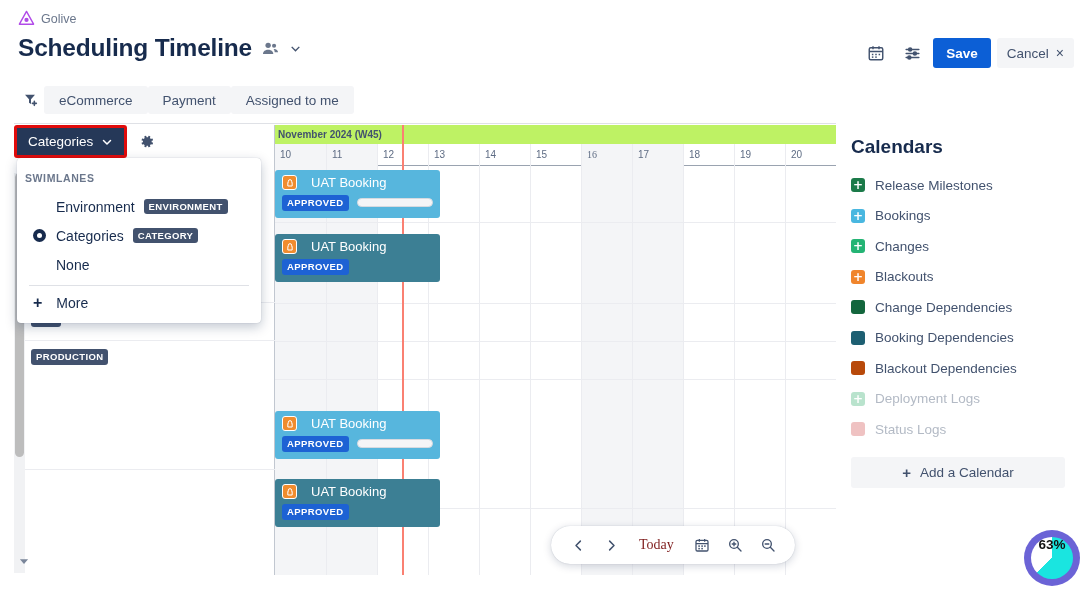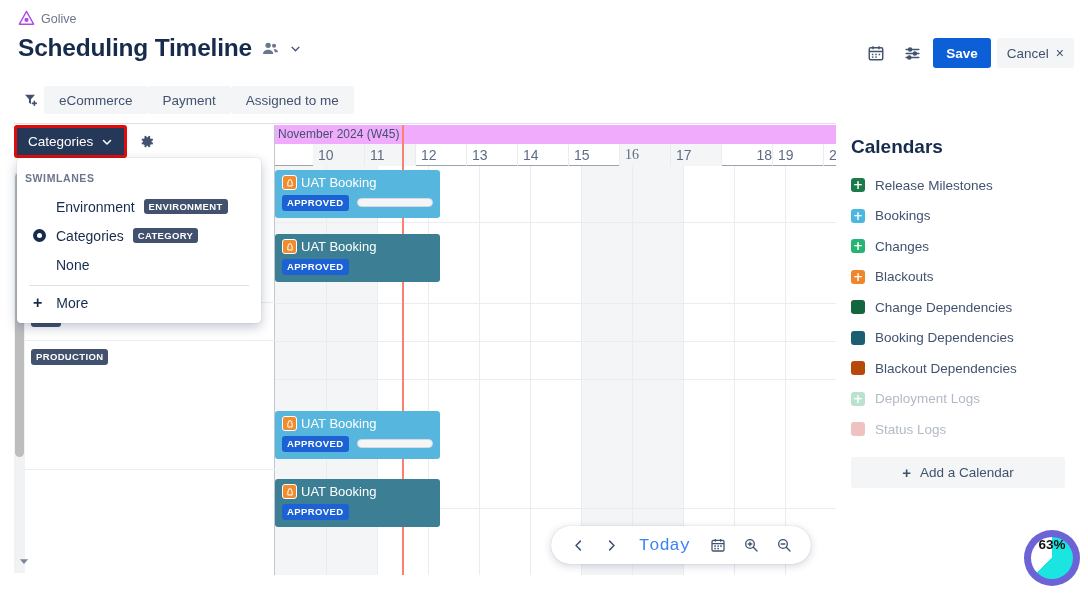--- a/index.html
+++ b/index.html
@@ -155,49 +155,48 @@
     border-bottom: 1px solid #ebecf0; display: flex; align-items: flex-start;
     padding: 8px 0 0 17px; }
 
   
   .grid-area {
     position: absolute; left: 275px; top: 124px;
     width: 561px; height: 451px; overflow: hidden; background: #fff;
   }
   .hdr-month {
     position: absolute; left: 0; top: 0; width: 561px; height: 19px;
-    font-size: 12px; font-weight: normal; color: #42526e;
+    font-size: 10px; font-weight: bold; color: #42526e;
     padding-left: 3px; line-height: 19px;
-    background: #f0abfc;
+    background: #bef264;
   }
   .hdr-days { position: absolute; left: 0; top: 19px; width: 561px; height: 22px;
     border-bottom: 1px solid #9aa3b0; }
   .day-cell {
-    position: absolute; top: 0; height: 22px; font-size: 14px;
+    position: absolute; top: 0; height: 22px; font-size: 10px;
     color: #5e6c84; padding-left: 5px; line-height: 22px;
     border-left: 1px solid #ebecf0;
-    margin-left: 38px;
   }
   .day-cell.past { background: #f4f5f7; }
   .col-line {
     position: absolute; top: 41px; width: 1px; height: 410px; background: #ebecf0;
   }
   .col-shade { position: absolute; top: 41px; height: 410px; background: #f4f5f7; }
   .row-line { position: absolute; left: 0; width: 561px; height: 1px; background: #ebecf0; }
   .today-line {
     position: absolute; top: 0px; width: 2px; height: 451px;
     background: #fa8072; z-index: 8;
   }
 
   
   .ev {
     position: absolute; border-radius: 3px; padding: 5px 7px 6px 7px;
     color: #ffffff; z-index: 9; overflow: hidden; cursor: pointer;
   }
-  .ev-title { display: flex; align-items: center; gap: 4px;
+  .ev-title { display: flex; align-items: center; gap: 14px;
     font-size: 13px; line-height: 15px; white-space: nowrap; }
   .lock-badge {
     width: 15px; height: 15px; border-radius: 3px; background: #f08c2e;
     border: 1.5px solid #ffffff; display: flex; align-items: center;
     justify-content: center; flex: none;
   }
   .ev-meta { display: flex; align-items: center; gap: 8px; margin-top: 5px; }
   .ev-status {
     background: #1d62d4; color: #ffffff; font-size: 9.5px; font-weight: bold;
     letter-spacing: .4px; padding: 2px 5px; border-radius: 3px; line-height: 1.25;
@@ -213,22 +212,22 @@
     background: #ffffff; border-radius: 19px;
     box-shadow: 0 2px 8px rgba(9,30,66,.18), 0 0 1px rgba(9,30,66,.25);
     display: flex; align-items: center; gap: 3px; padding: 0 12px; z-index: 20;
   }
   .tb-btn {
     width: 30px; height: 30px; border-radius: 50%; cursor: pointer;
     display: flex; align-items: center; justify-content: center;
     background: transparent; border: none; color: #42526e;
   }
   .tb-today {
-    background: transparent; border: none; font-size: 17px; color: #3b82f6;
-    cursor: pointer; padding: 0 10px; height: 30px; font-family: Liberation Mono, monospace;
+    background: transparent; border: none; font-size: 14px; color: #7f1d1d;
+    cursor: pointer; padding: 0 10px; height: 30px; font-family: Liberation Serif, serif;
   }
 
   
   .cal-panel { position: absolute; left: 851px; top: 136px; width: 222px; }
   .cal-title { font-size: 19px; font-weight: bold; color: #172b4d; margin-bottom: 12px; }
   .cal-item {
     display: flex; align-items: center; gap: 10px; height: 30.5px;
     font-size: 13.5px; color: #42526e; cursor: pointer;
   }
   .cal-item.muted { color: #b3bac5; cursor: default; }
@@ -351,21 +350,21 @@
 
       <div class="hdr-days">
         <div class="day-cell past" style="left:0px;width:51px;border-left:none;">10</div>
         <div class="day-cell past" style="left:51px;width:51px;">11</div>
         <div class="day-cell" style="left:102px;width:51px;">12</div>
         <div class="day-cell" style="left:153px;width:51px;">13</div>
         <div class="day-cell" style="left:204px;width:51px;">14</div>
         <div class="day-cell" style="left:255px;width:51px;">15</div>
         <div class="day-cell past" style="left:306px;width:51px;font-family:Liberation Serif, serif;">16</div>
         <div class="day-cell past" style="left:357px;width:51px;">17</div>
-        <div class="day-cell" style="left:408px;width:51px;text-align:right;">18</div>
+        <div class="day-cell" style="left:408px;width:51px;">18</div>
         <div class="day-cell" style="left:459px;width:51px;">19</div>
         <div class="day-cell" style="left:510px;width:51px;">20</div>
       </div>
 
       <div class="col-shade" style="left:0px;width:102px;"></div>
       <div class="col-shade" style="left:306px;width:102px;"></div>
 
       <div class="col-line" style="left:51px;"></div>
       <div class="col-line" style="left:102px;"></div>
       <div class="col-line" style="left:153px;"></div>

